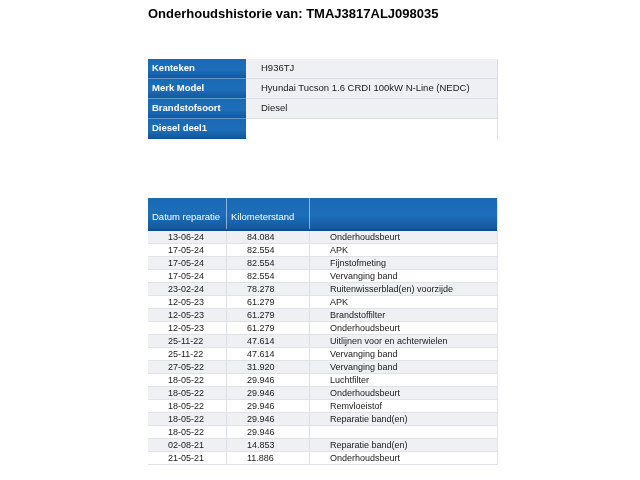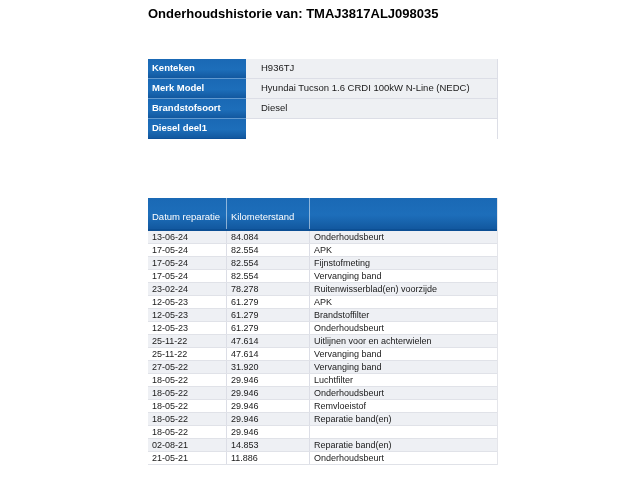--- a/index.html
+++ b/index.html
@@ -30,21 +30,21 @@
   .mt-header { display:flex; height:33px;
       background:linear-gradient(180deg,#1a69b5 0%,#1d6eba 55%,#12589f 100%);
       border-bottom:2px solid #0c4f94; }
   .mt-header .hc { color:#ffffff; font-size:9.5px; padding:13px 0 0 4px;
       border-right:1px solid rgba(255,255,255,0.5); white-space:nowrap; overflow:hidden; }
   .hc1 { width:79px; } .hc2 { width:83px; } .hc3 { flex:1; border-right:none !important;margin-top:48px; }
 
   .mt-row { display:flex; height:13px; background:#ffffff;
             border-bottom:1px solid #e0e2e8; font-size:9px; color:#1a1a1a; }
   .mt-row.alt { background:#eef0f4; }
-  .mt-row .c { line-height:12px; padding-left:4px; white-space:nowrap; overflow:hidden; }
+  .mt-row .c { line-height:12px; padding-left:20px; white-space:nowrap; overflow:hidden; }
   .c1 { width:79px; border-right:1px solid #dcdee6; }
   .c2 { width:83px; border-right:1px solid #dcdee6; }
   .c3 { flex:1; }
 </style>
 </head>
 <body>
 
 <div class="content">
 
   <div class="title">Onderhoudshistorie van: TMAJ3817ALJ098035</div>

